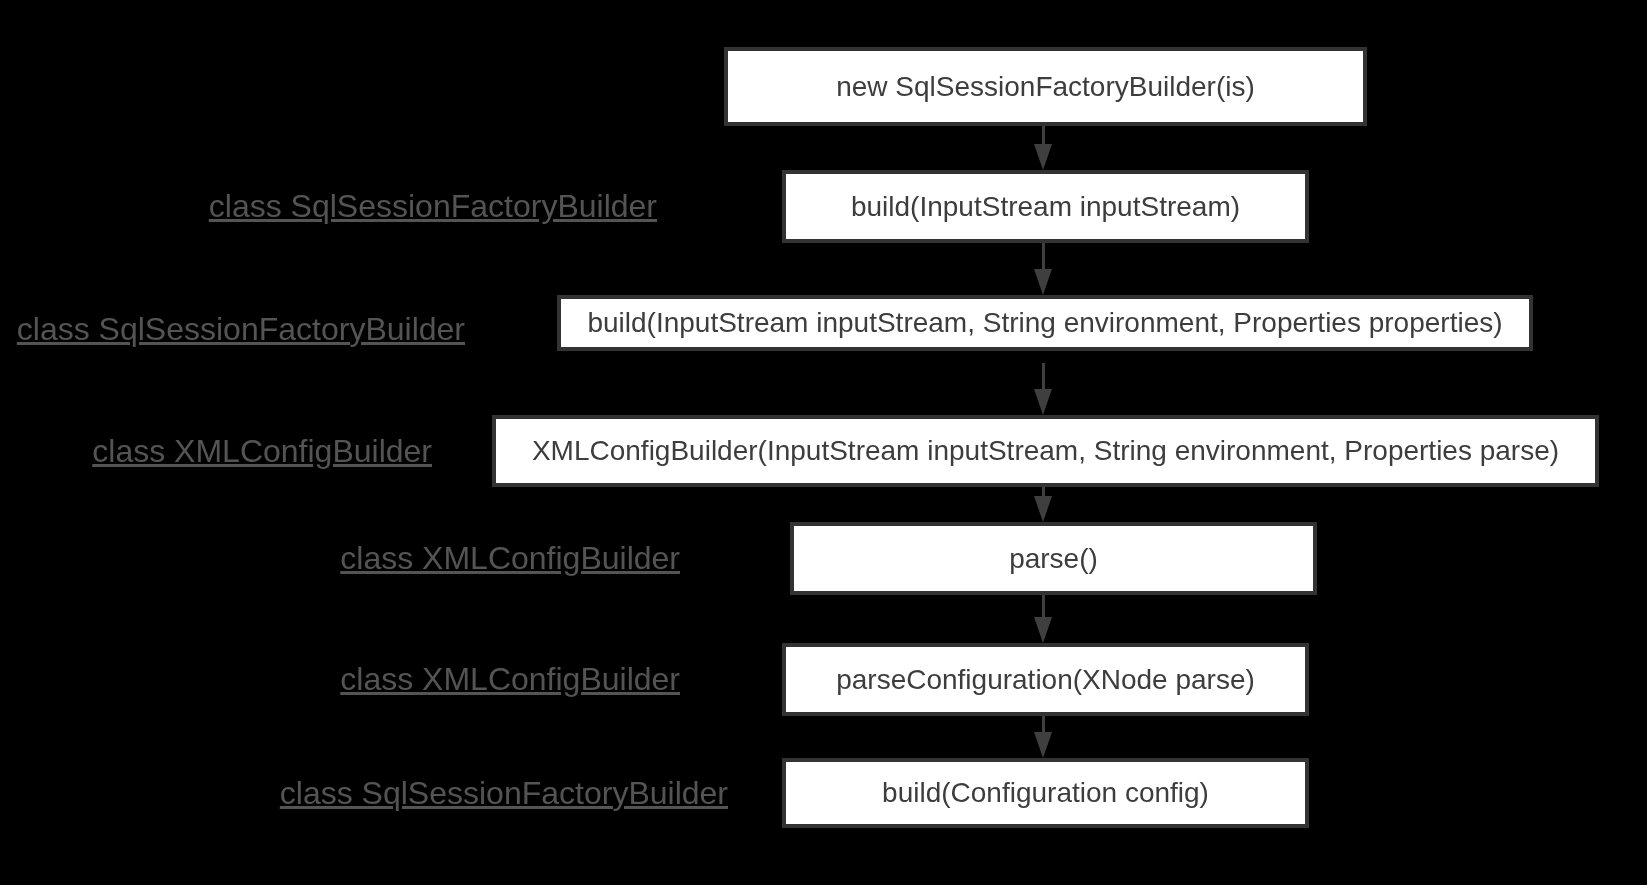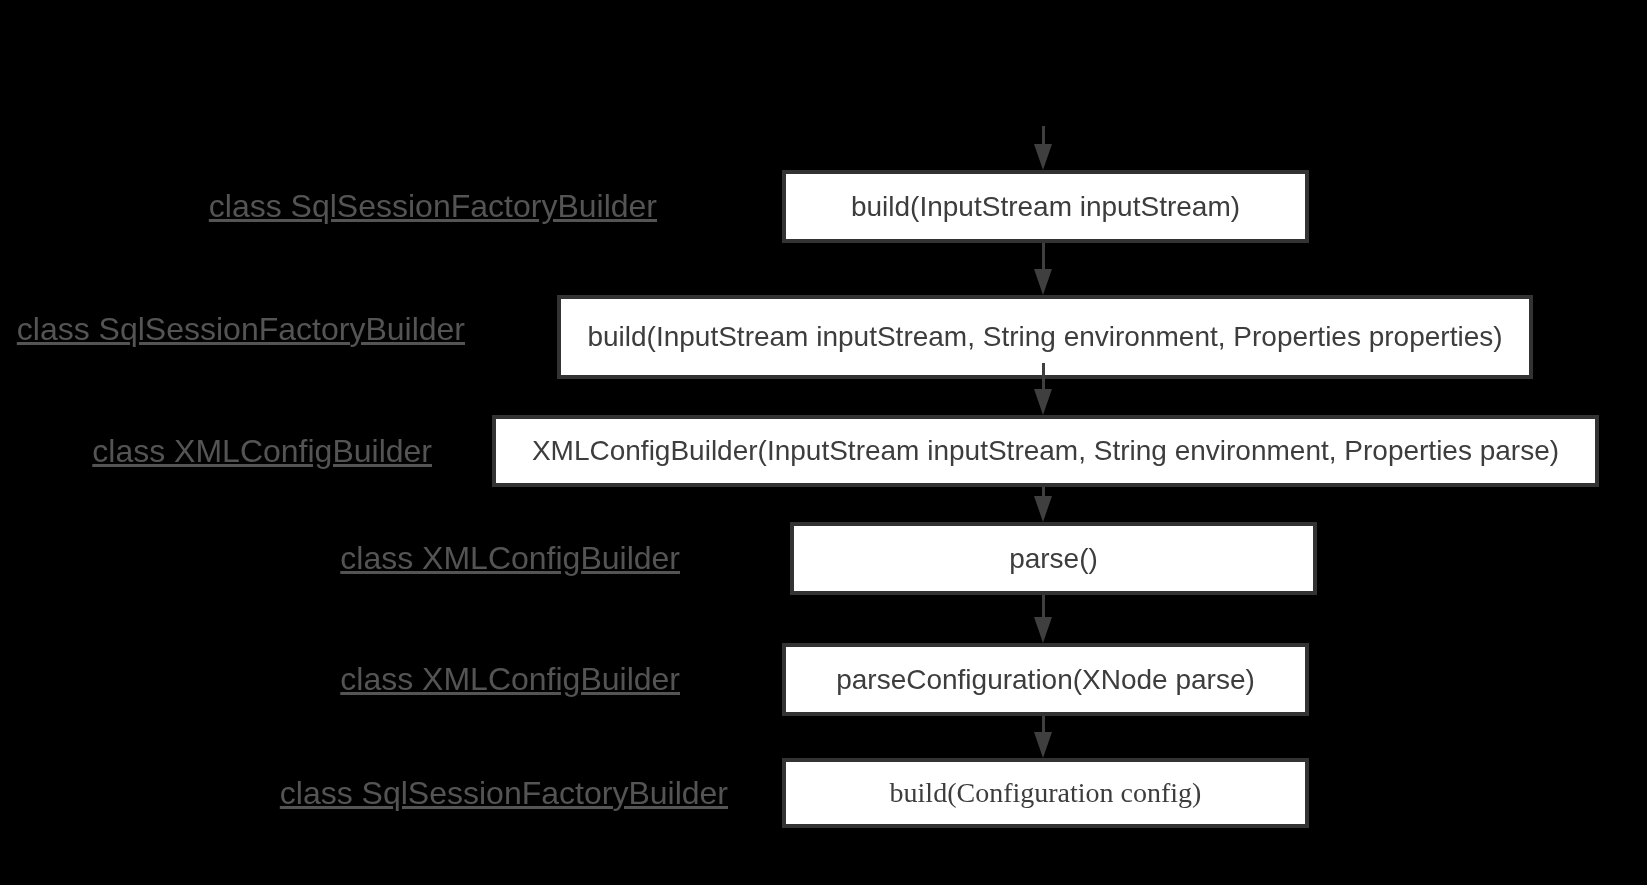--- a/index.html
+++ b/index.html
@@ -19,25 +19,25 @@
     border: 4px solid var(--box-border, #333333);
     display: flex;
     align-items: center;
     justify-content: center;
     color: var(--box-text, #3d3d3d);
     font-size: 28px;
     white-space: nowrap;
   }
   .box-r1 { left: 724px; top: 47px;  width: 643px;  height: 79px; }
   .box-r2 { left: 782px; top: 170px; width: 527px;  height: 73px; }
-  .box-r3 { left: 557px; top: 295px; width: 976px;  height: 84px; }
+  .box-r3 { left: 557px; top: 295px; width: 976px;  height: 56px; }
   .box-r4 { left: 492px; top: 415px; width: 1107px; height: 72px; }
   .box-r5 { left: 790px; top: 522px; width: 527px;  height: 73px; }
   .box-r6 { left: 782px; top: 643px; width: 527px;  height: 73px; }
-  .box-r7 { left: 782px; top: 758px; width: 527px;  height: 70px; font-family: Liberation Serif, serif; }
+  .box-r7 { left: 782px; top: 758px; width: 527px;  height: 70px; }
 
   
   .label {
     position: absolute;
     display: flex;
     align-items: center;
     justify-content: flex-end;
     color: var(--label-color, #545454);
     font-size: 32px;
     white-space: nowrap;
@@ -73,20 +73,23 @@
   .arr-3 { top: 363px; height: 52px; } .arr-3 .stem { height: 26px; }
   .arr-4 { top: 487px; height: 35px; } .arr-4 .stem { height: 9px;  }
   .arr-5 { top: 595px; height: 48px; } .arr-5 .stem { height: 22px; }
   .arr-6 { top: 716px; height: 42px; } .arr-6 .stem { height: 16px; }
 </style>
 </head>
 <body>
 
 <div class="canvas">
 
+  <div class="box box-r1">
+    <span>new SqlSessionFactoryBuilder(is)</span>
+  </div>
   <div class="box box-r2">
     <span>build(InputStream inputStream)</span>
   </div>
   <div class="box box-r3">
     <span>build(InputStream inputStream, String environment, Properties properties)</span>
   </div>
   <div class="box box-r4">
     <span>XMLConfigBuilder(InputStream inputStream, String environment, Properties parse)</span>
   </div>
   <div class="box box-r5">

